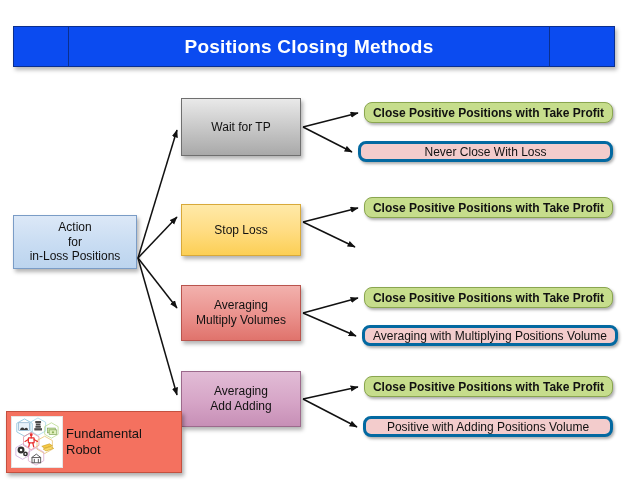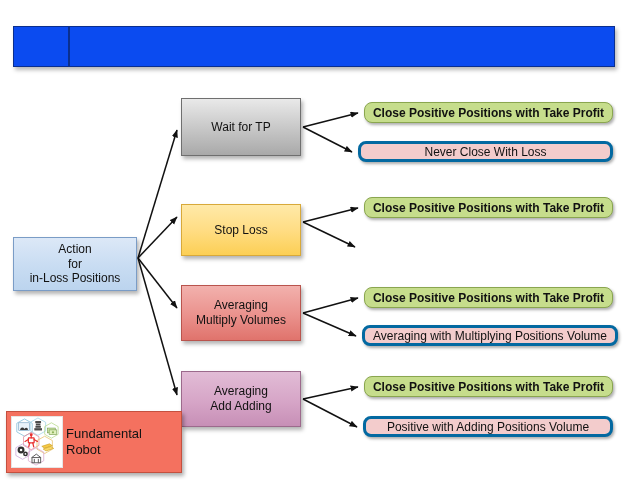--- a/index.html
+++ b/index.html
@@ -29,21 +29,21 @@
 
   
   .node{
     position:absolute;box-sizing:border-box;
     display:flex;align-items:center;justify-content:center;text-align:center;
     color:#111;line-height:1.22;
     box-shadow:2px 3px 4px rgba(0,0,0,0.30);
   }
 
   .node-root{
-    left:13px;top:237px;width:124px;height:54px;
+    left:13px;top:215px;width:124px;height:54px;
     background:linear-gradient(to bottom,#dce8f7 0%,#c8dcf2 55%,#bcd4ee 100%);
     border:1px solid #7a9cc6;font-size:12px;align-items:center;
   }
 
   .node-method{width:120px;font-size:12px;}
   .m1{left:181px;top:98px;height:58px;
       background:linear-gradient(to bottom,#e9e9e9 0%,#c9c9c9 50%,#a9a9a9 100%);
       border:1px solid #6f6f6f;}
   .m2{left:181px;top:204px;height:52px;
       background:linear-gradient(to bottom,#ffe9a8 0%,#ffdd84 50%,#fccf55 100%);
@@ -91,20 +91,21 @@
 
   svg.links{position:absolute;left:0;top:0;width:640px;height:480px;pointer-events:none;}
 </style>
 </head>
 <body>
 
 <div id="canvas">
 
   <div class="header-bar">
     <div class="hdr-cell hdr-left"></div>
+    <div class="hdr-mid">Positions Closing Methods</div>
     <div class="hdr-cell hdr-right"></div>
   </div>
 
   <svg class="links" viewBox="0 0 640 480" xmlns="http://www.w3.org/2000/svg">
     <defs>
       <marker id="ah" markerWidth="9" markerHeight="9" refX="7.4" refY="3.1" orient="auto" markerUnits="userSpaceOnUse">
         <path d="M0,0 L8,3.1 L0,6.2 Z" fill="#111111"></path>
       </marker>
     </defs>
     <g stroke="#111111" stroke-width="1.5" fill="none" marker-end="url(#ah)">

